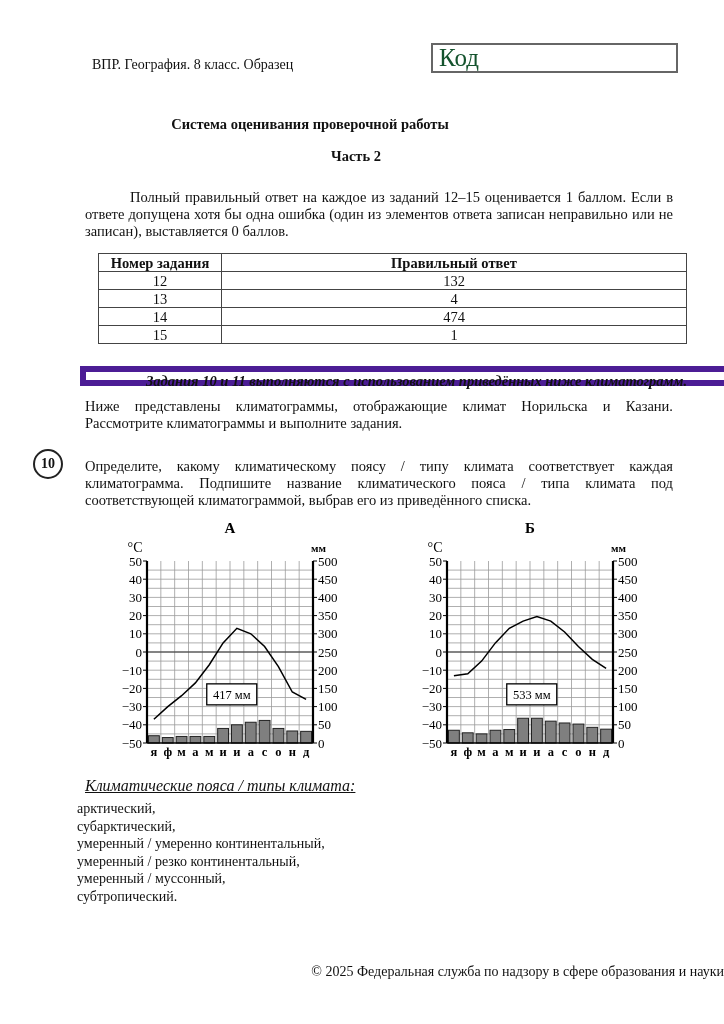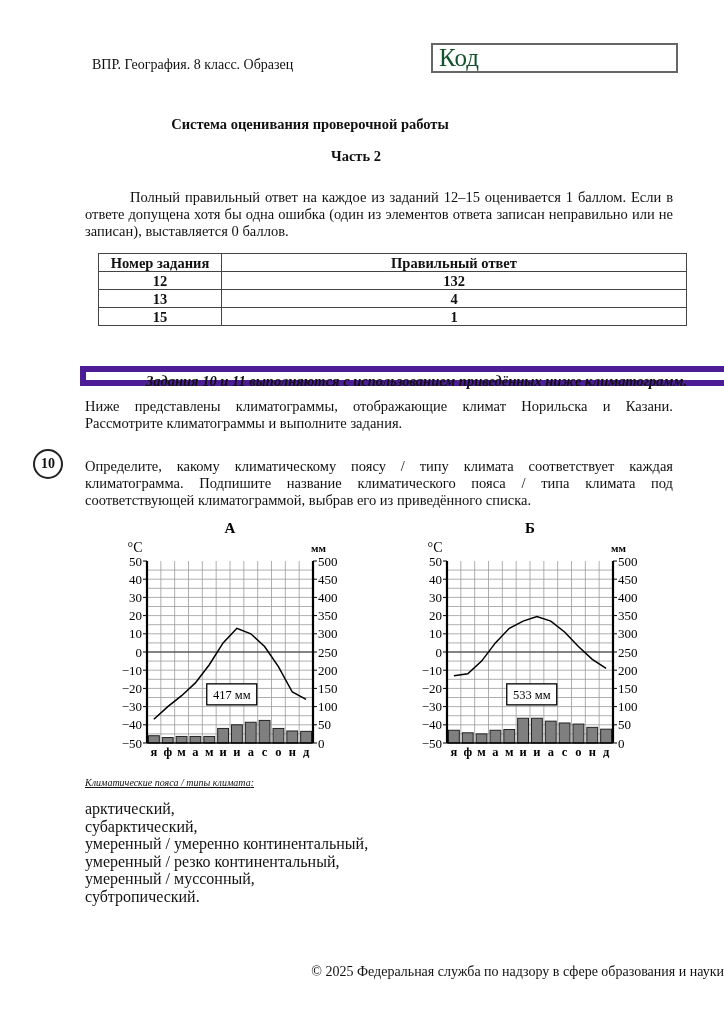--- a/index.html
+++ b/index.html
@@ -6,28 +6,28 @@
   body { width:724px; height:1024px; position:relative; overflow:hidden;
          font-family:"Liberation Serif","DejaVu Serif",serif; color:#111; }
   .abs { position:absolute; }
   .hdr-left { left:92px; top:57px; font-size:14px; }
   .code-box { left:431px; top:43px; width:247px; height:30px; border:2px solid #666; box-sizing:border-box; }
   .code-box span { position:absolute; left:6px; top:-1px; font-size:25px; color:#14532d; }
   .title { left:0; width:620px; text-align:center; font-weight:bold; font-size:14.5px; }
   .para { left:85px; width:588px; font-size:14.5px; line-height:17px; text-align:justify; }
   .indent { text-indent:45px; }
   table.ans { position:absolute; left:98px; top:253px; width:589px; border-collapse:collapse; font-size:14.5px; }
-  table.ans td, table.ans th { border:1px solid #444; padding:0; height:17px; line-height:16px; text-align:center;font-weight:bold; }
+  table.ans td, table.ans th { border:1px solid #444; padding:0; height:17px; line-height:16px; text-align:center; }
   table.ans th { font-weight:bold; }
   .banner { left:80px; top:366px; width:673px; height:20px; border:6px solid #4c1d95; box-sizing:border-box;
             text-align:center; font-style:italic; font-weight:bold; font-size:14.5px; line-height:18px; }
   .qnum { left:33px; top:449px; width:30px; height:30px; border:2px solid #222; border-radius:50%;
           box-sizing:border-box; text-align:center; line-height:26px; font-weight:bold; font-size:14px; }
-  .list-title { left:85px; top:777px; font-size:10px; font-style:italic; text-decoration:underline; }
-  .list { left:85px; top:800px; font-size:16px; line-height:17.5px; }
+  .list-title { left:85px; top:777px; font-size:16px; font-style:italic; text-decoration:underline; }
+  .list { left:77px; top:800px; font-size:14px; line-height:17.5px; }
   .footer { left:0; width:724px; top:964px; text-align:right; font-size:14px; }
   svg text { font-family:"Liberation Serif","DejaVu Serif",serif; }
 </style>
 </head>
 <body>
 
 <div class="abs hdr-left">ВПР. География. 8 класс. Образец</div>
 <div class="abs code-box">
   <span>Код</span>
 </div>
@@ -45,20 +45,24 @@
     </tr>
   </thead>
   <tbody>
     <tr>
       <td>12</td>
       <td>132</td>
     </tr>
     <tr>
       <td>13</td>
       <td>4</td>
+    </tr>
+    <tr>
+      <td>14</td>
+      <td>474</td>
     </tr>
     <tr>
       <td>15</td>
       <td>1</td>
     </tr>
   </tbody>
 </table>
 
 <div class="abs banner">Задания 10 и 11 выполняются с использованием приведённых ниже климатограмм.</div>
 

